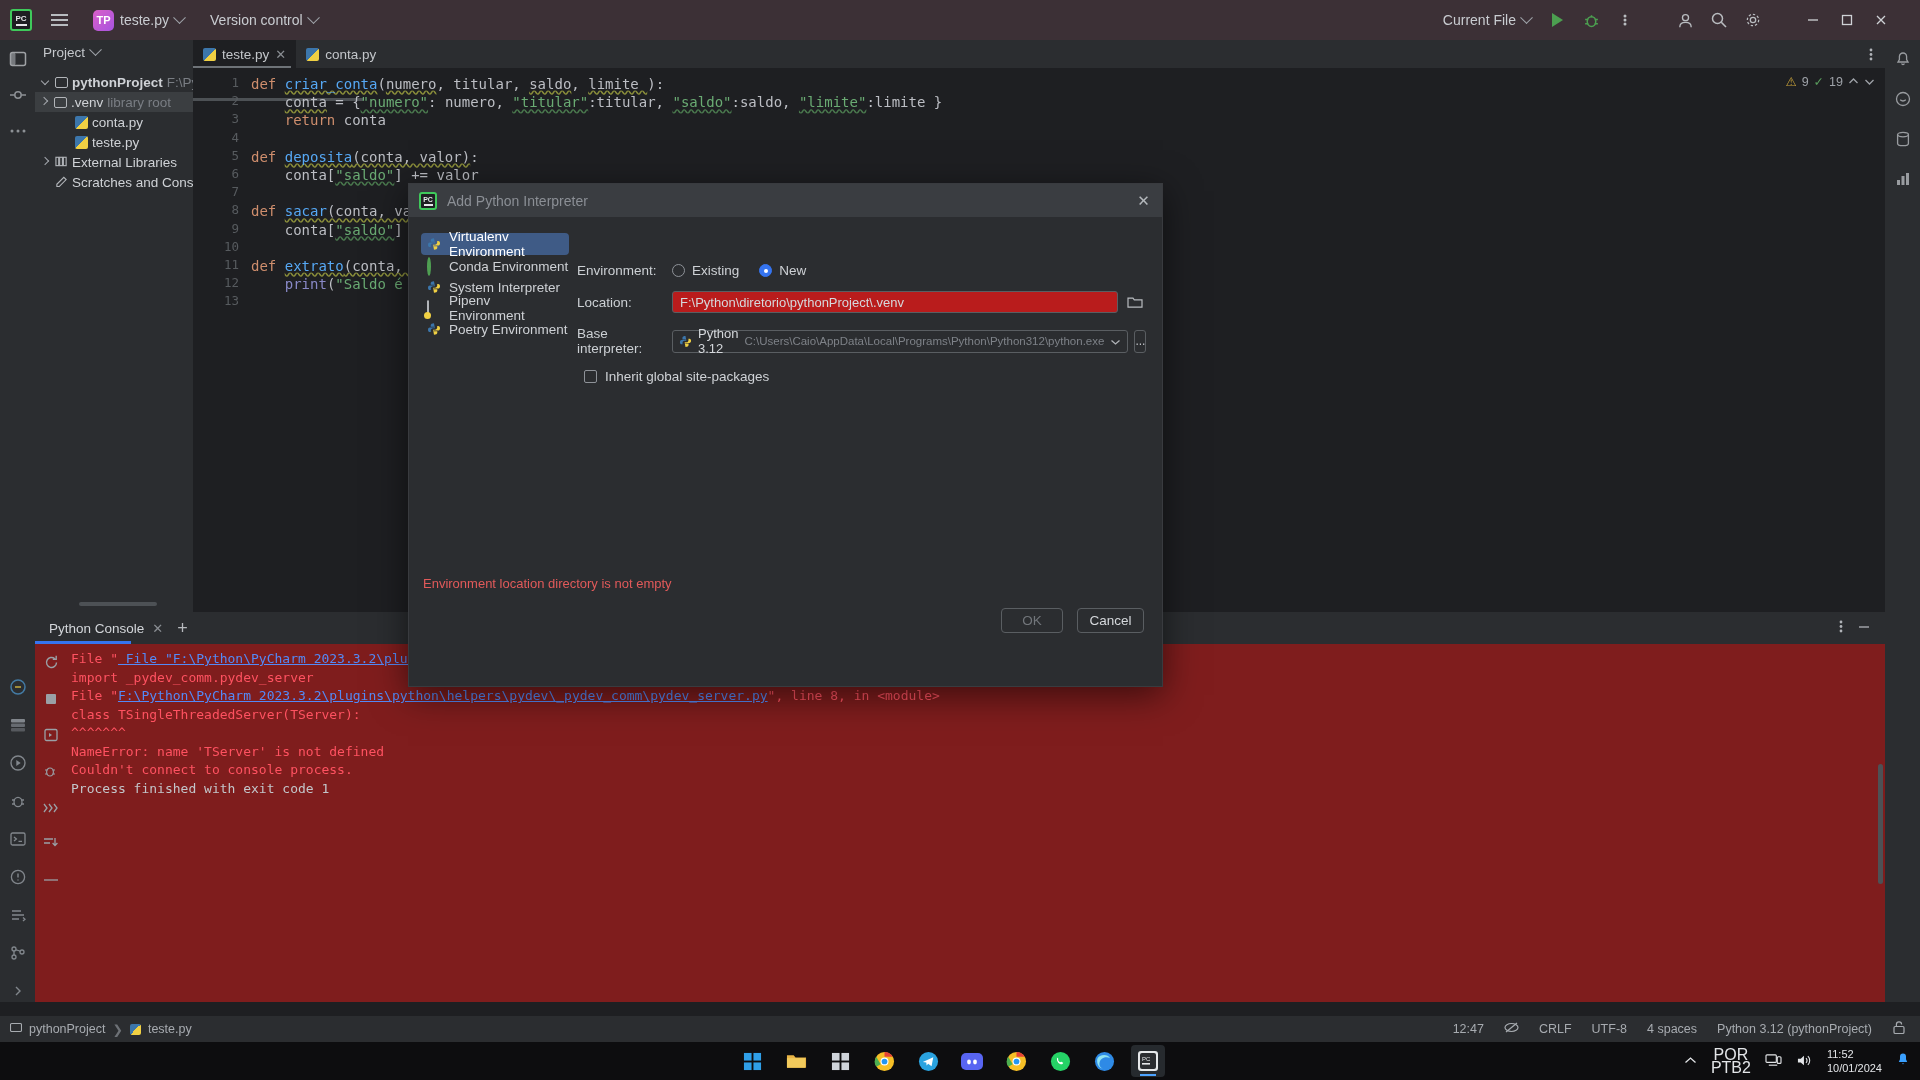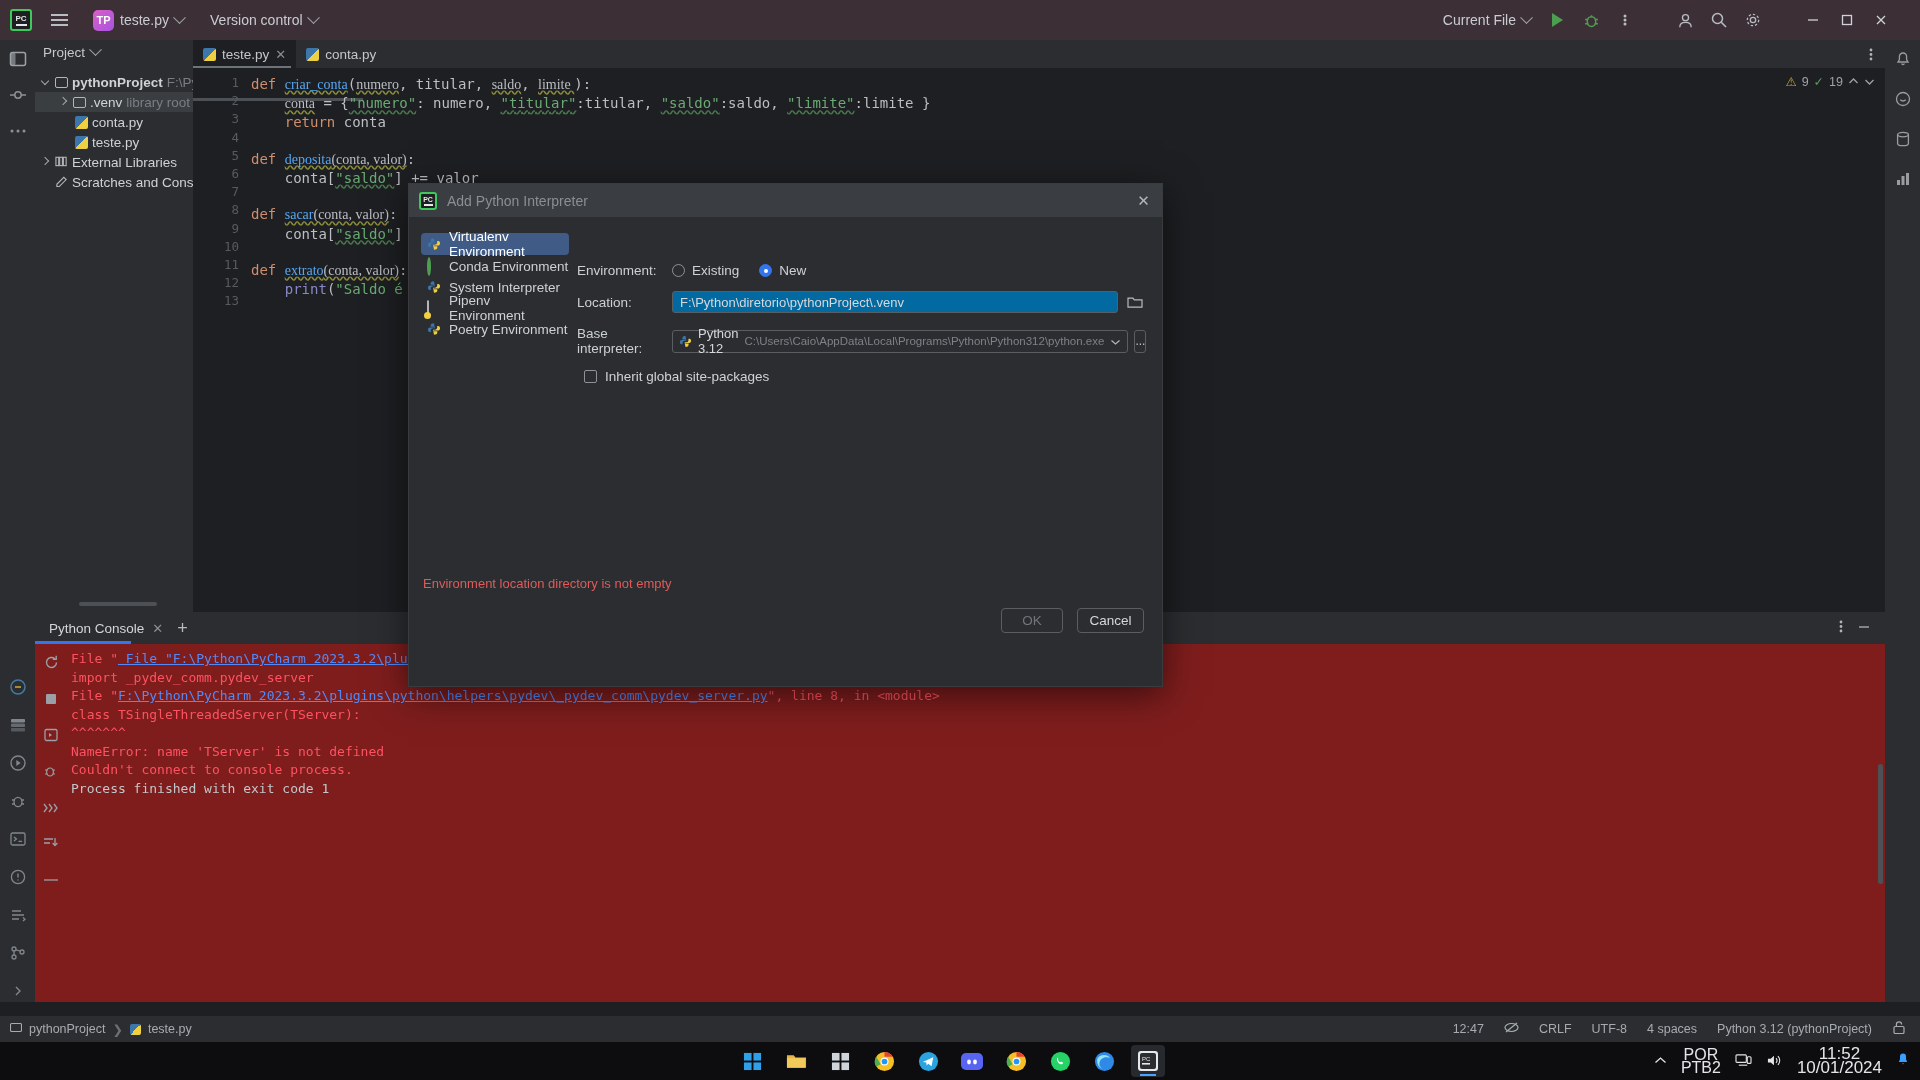--- a/index.html
+++ b/index.html
@@ -71,21 +71,21 @@
   .etab{ height:28px;display:flex;align-items:center;gap:6px;padding:0 10px;font-size:13.5px;color:#c3c6ca;}
   .etab.active{ background:#1e1f22;}
   .etab .x{ color:#8a8e93;font-size:13px;}
   #tab-underline{ position:absolute;left:0;bottom:0;width:98px;height:2px;background:#6e7378;}
   #code{ position:relative;height:544px;}
   .gutter{ position:absolute;left:0;top:0;width:55px;height:100%;color:#575b5f;text-align:right;
       font-size:12.5px;padding-top:7px;}
   .gutter div{ height:18.2px;padding-right:9px;}
   .codelines{ position:absolute;left:58px;top:7px;font-size:14px;line-height:18.2px;white-space:pre;}
   .k{color:#cf8e6d}.fn{color:#56a8f5}.s{color:#6aab73}.p{color:#bcbec4}.bi{color:#8888c6}
-  .sq{ text-decoration:underline wavy #8b8f3a; text-decoration-skip-ink:none;font-family:Liberation Serif, serif;}
+  .sq{ text-decoration:underline wavy #8b8f3a; text-decoration-skip-ink:none;}
   .sqg{ text-decoration:underline wavy #4a7a4e; text-decoration-skip-ink:none;}
   #insp-widget{ position:absolute;right:10px;top:6px;display:flex;align-items:center;gap:5px;font-size:12.5px;color:#9ea2a8;}
   .warnico{color:#c9a33a;}
   .okico{color:#5a9e5e;}
   #editor-scroll{position:absolute;left:0;top:30px;width:170px;height:3px;background:#4d5155;}
 
   
   #console-panel{ position:absolute;left:35px;top:612px;width:1850px;height:390px;background:#7f1d1d;}
   #console-tabbar{ height:32px;background:#2b2d30;display:flex;align-items:center;position:relative;}
   #console-tabbar .ctab{ display:flex;align-items:center;gap:8px;padding:0 14px;font-size:13.5px;color:#d3d6da;height:32px;}
@@ -120,41 +120,41 @@
   .conda-ico{width:12px;height:12px;border:2px solid #4f9f52;border-radius:50%;}
   .pipenv-ico{width:13px;height:11px;border:1.4px solid #b2b5b9;border-radius:2px;position:relative;}
   .pipenv-ico::after{content:"";position:absolute;right:-3px;bottom:-3px;width:7px;height:7px;border-radius:50%;background:#f0d043;}
   #dlg-form{ position:absolute;left:168px;top:46px;right:16px;}
   .frow{ display:flex;align-items:center;margin-bottom:13px;font-size:13.5px;}
   .flabel{ width:95px;color:#ccd0d4;flex:none;}
   .radio{ width:13px;height:13px;border-radius:50%;border:1.4px solid #8e9298;display:inline-block;margin-right:7px;flex:none;position:relative;}
   .radio.on{ background:#3574f0;border-color:#3574f0;}
   .radio.on::after{content:"";position:absolute;left:3.6px;top:3.6px;width:4.4px;height:4.4px;border-radius:50%;background:#fff;}
   .rlabel{ margin-right:20px;display:flex;align-items:center;color:#ced1d5;}
-  .textfield{ height:22px;background:#0369a1;border:1px solid #5a5e62;border-radius:3px;display:flex;align-items:center;padding:0 7px;color:#d5d8dc;font-size:13px;}
+  .textfield{ height:22px;background:#b91c1c;border:1px solid #5a5e62;border-radius:3px;display:flex;align-items:center;padding:0 7px;color:#d5d8dc;font-size:13px;}
   .browse{width:22px;height:22px;margin-left:6px;display:flex;align-items:center;justify-content:center;}
   .combo{height:23px;background:#2b2d30;border:1px solid #5a5e62;border-radius:3px;display:flex;align-items:center;padding:0 6px;gap:6px;color:#d5d8dc;font-size:13px;position:relative;}
   .combo .path{color:#7e8288;font-size:11.5px;}
   .ellipsis-btn{width:23px;height:23px;margin-left:6px;border:1px solid #5a5e62;border-radius:3px;display:flex;align-items:center;justify-content:center;color:#c3c6ca;font-size:12px;}
   .checkbox{width:13px;height:13px;border:1.4px solid #8e9298;border-radius:2px;margin-right:8px;flex:none;}
   #dlg-error{ position:absolute;left:14px;bottom:56px;color:#e15a5a;font-size:13px;}
   #dlg-buttons{ position:absolute;right:18px;bottom:14px;display:flex;gap:14px;}
   .dbtn{ width:62px;height:25px;border:1px solid #5a5e62;border-radius:4px;display:flex;align-items:center;justify-content:center;font-size:13.5px;}
   .dbtn.ok{ color:#72767b;}
   .dbtn.cancel{ color:#d5d8dc;width:67px;}
 
   
   #taskbar{ position:absolute;left:0;bottom:0;width:1920px;height:38px;background:#0d0d0f;display:flex;align-items:center;}
   #tb-apps{ position:absolute;left:735px;display:flex;align-items:center;gap:10px;}
   .tapp{ width:34px;height:32px;display:flex;align-items:center;justify-content:center;border-radius:4px;position:relative;}
   .tapp.active{ background:#262a2e;}
   .tapp.active::after{content:"";position:absolute;bottom:1px;left:9px;width:16px;height:2px;background:#4da3ff;}
   #tb-right{ position:absolute;right:10px;display:flex;align-items:center;gap:14px;color:#e3e5e8;font-size:11px;}
   .lang{ text-align:center;line-height:13px;font-size:16px;}
-  .clock{ text-align:center;line-height:14px;font-size:17px;}
+  .clock{ text-align:left;line-height:14px;font-size:11px;}
   .bell{ color:#3aa0ff;font-size:14px;}
 </style>
 </head>
 <body>
 
 <div id="main-toolbar">
   <div class="tb-icon" style="margin-left:6px">
     <div class="pc-logo">PC<div class="u"></div></div>
   </div>
   <div class="tb-icon" style="margin-left:8px">
@@ -348,21 +348,21 @@
 
     <div class="trow">
       <span class="arrow down">
           <i></i>
         </span>
       <span class="folder"></span>
       <span style="font-weight:bold">pythonProject</span>
       <span class="dim">F:\Pytho</span>
     </div>
 
-    <div class="trow sel" style="padding-left:24px">
+    <div class="trow sel" style="padding-left:5px">
       <span class="arrow right">
           <i></i>
         </span>
       <span class="folder"></span>
       <span>.venv</span>
       <span class="dim">library root</span>
     </div>
 
     <div class="trow" style="padding-left:40px">
       <span class="pyico"></span>

